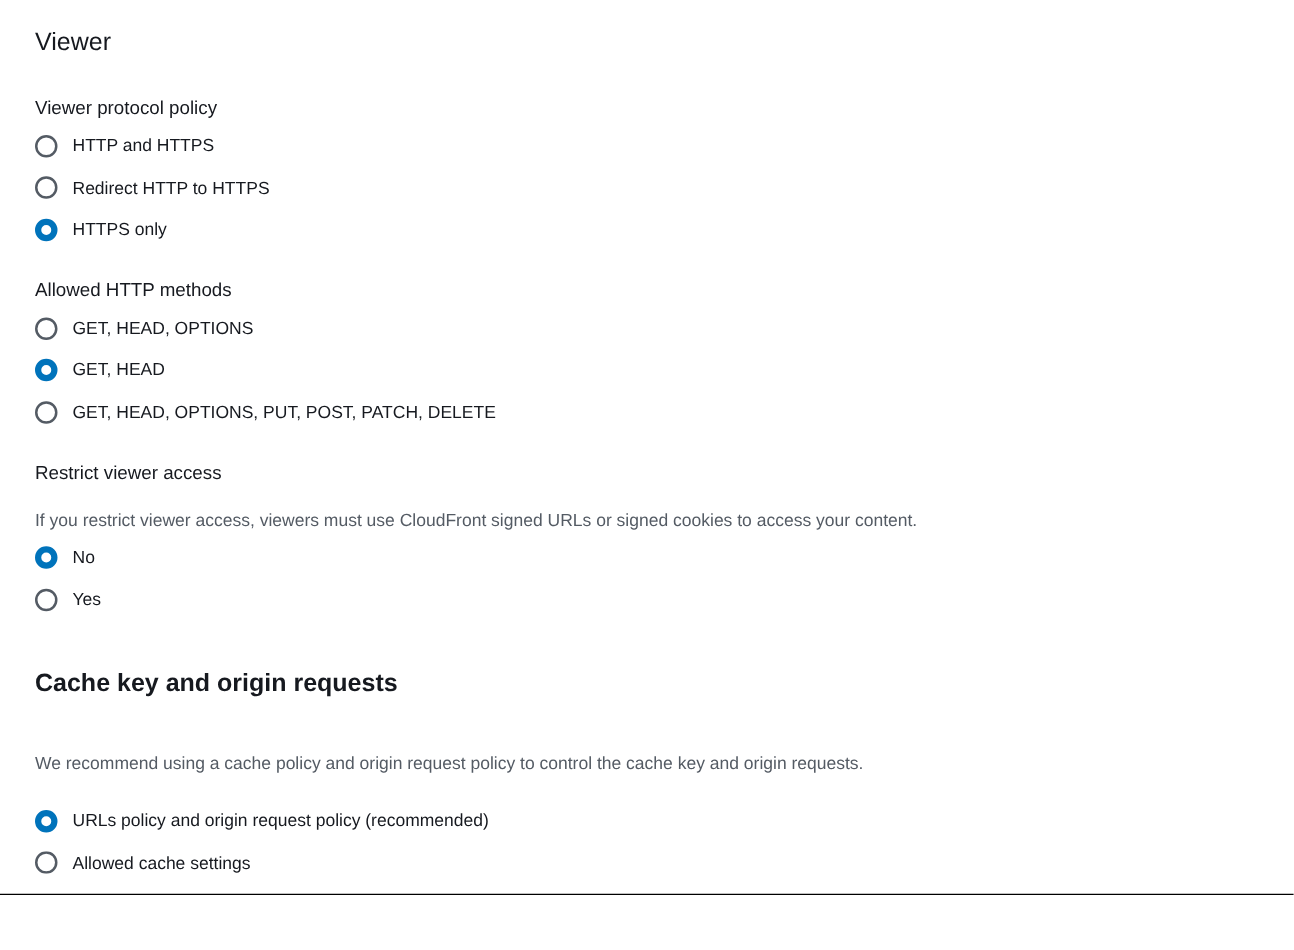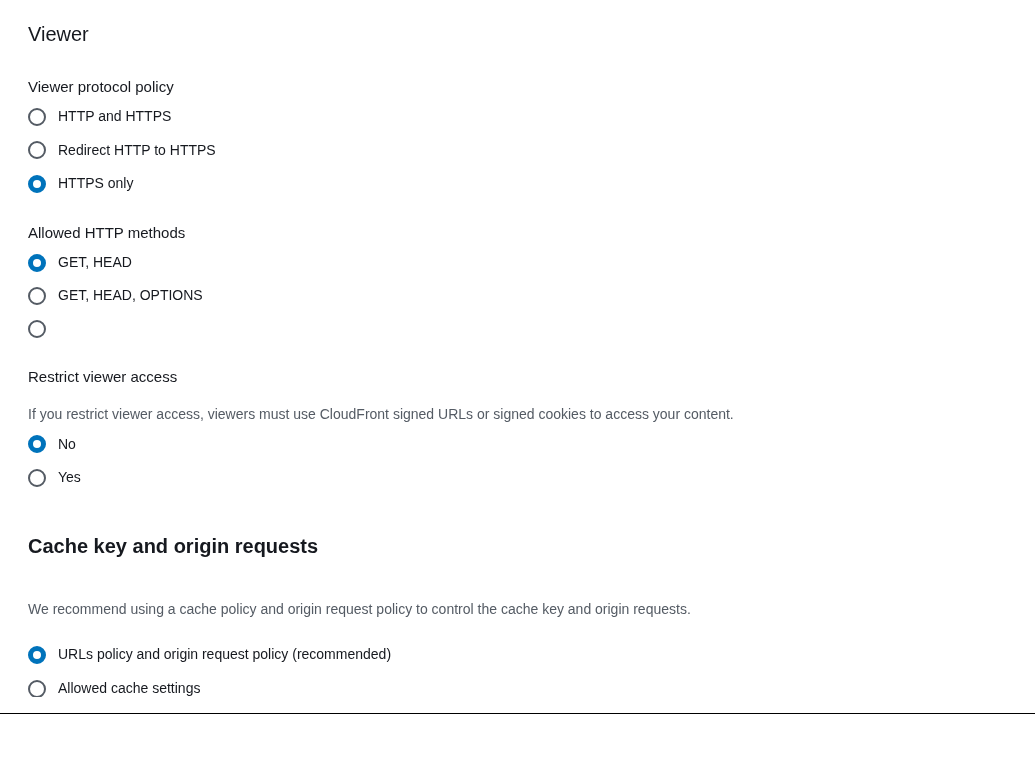--- a/index.html
+++ b/index.html
@@ -107,29 +107,30 @@
   </label>
   <label class="radio-option">
     <span class="radio-circle selected"></span>
     <span class="radio-label">HTTPS only</span>
   </label>
 </div>
 
 <div class="field-label" style="margin-top:28px;">Allowed HTTP methods</div>
 <div class="radio-group">
   <label class="radio-option">
+    <span class="radio-circle"></span>
+    <span class="radio-label">GET, HEAD, OPTIONS</span>
+  </label>
+  <label class="radio-option">
     <span class="radio-circle selected"></span>
     <span class="radio-label">GET, HEAD</span>
   </label>
   <label class="radio-option">
     <span class="radio-circle"></span>
-    <span class="radio-label">GET, HEAD, OPTIONS</span>
-  </label>
-  <label class="radio-option">
-    <span class="radio-circle"></span>
+    <span class="radio-label">GET, HEAD, OPTIONS, PUT, POST, PATCH, DELETE</span>
   </label>
 </div>
 
 <div class="field-label" style="margin-top:28px; margin-bottom:18px;">Restrict viewer access</div>
 <div class="field-helper">If you restrict viewer access, viewers must use CloudFront signed URLs or signed cookies to access your content.</div>
 <div class="radio-group">
   <label class="radio-option">
     <span class="radio-circle selected"></span>
     <span class="radio-label">No</span>
   </label>

